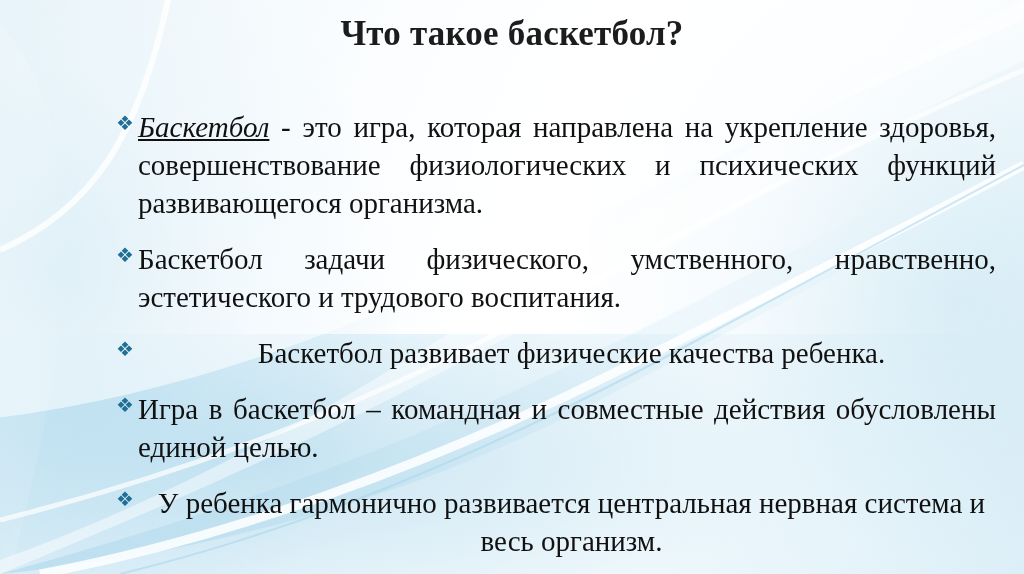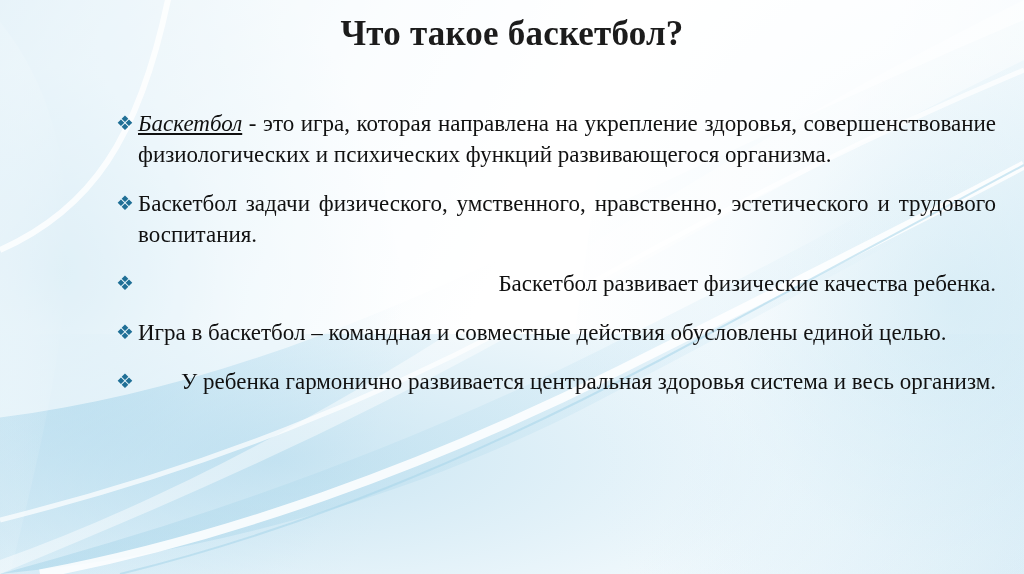--- a/index.html
+++ b/index.html
@@ -94,29 +94,29 @@
   .bullet-mark {
     flex: 0 0 auto;
     width: 22px;
     font-size: 20px;
     line-height: 30px;
     color: #1f6f96;
     font-family: "DejaVu Sans", sans-serif;
   }
   .bullet-text {
     flex: 1 1 auto;
-    font-size: 23px;
-    line-height: 31px;
+    font-size: 29px;
+    line-height: 38px;
     color: #111111;
     text-align: justify;
     text-justify: inter-word;
     hyphens: none;
   }
   .bullet-text.no-justify {
-    text-align: right;
+    text-align: center;
     margin-left: 9px;
   }
   .lead-term {
     font-style: italic;
     text-decoration: underline;
   }
 </style>
 </head>
 <body>
 
@@ -174,18 +174,18 @@
       <span class="bullet-text no-justify">Баскетбол развивает физические качества ребенка.</span>
     </li>
 
     <li class="bullet-row">
       <span class="bullet-mark">❖</span>
       <span class="bullet-text">Игра в баскетбол – командная и совместные действия обусловлены единой целью.</span>
     </li>
 
     <li class="bullet-row">
       <span class="bullet-mark">❖</span>
-      <span class="bullet-text no-justify">У ребенка гармонично развивается центральная здоровья система и весь организм.</span>
+      <span class="bullet-text no-justify">У ребенка гармонично развивается центральная нервная система и весь организм.</span>
     </li>
 
   </ul>
 
 </div>
 
 </body></html>

